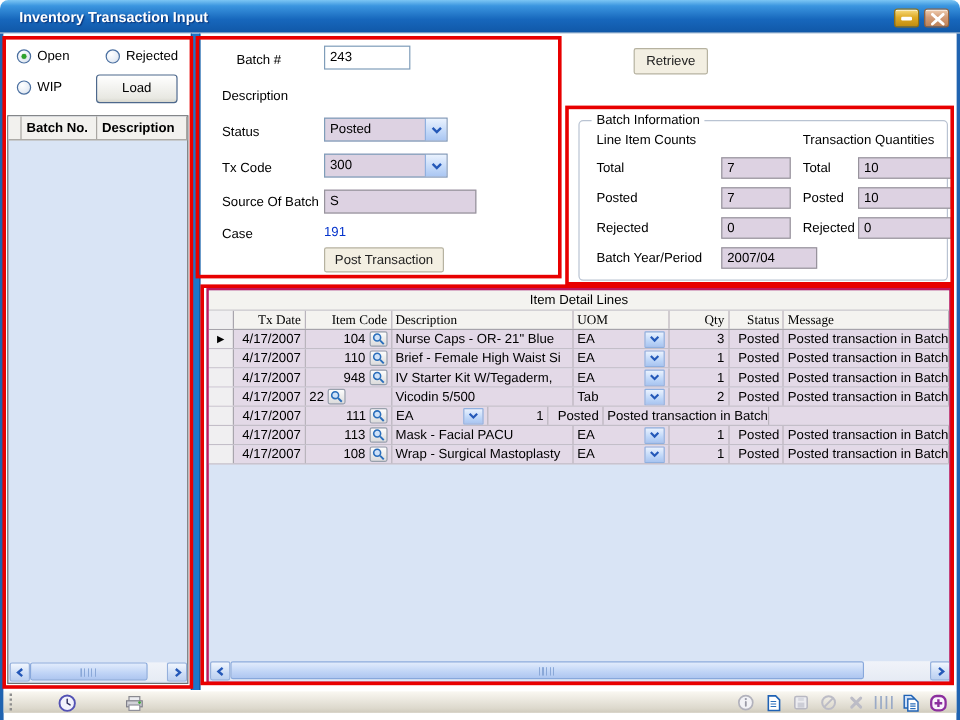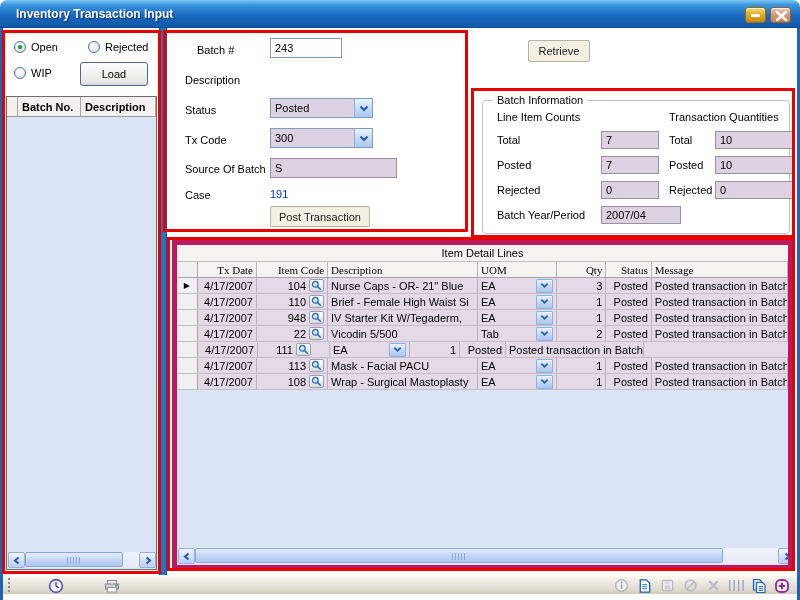--- a/index.html
+++ b/index.html
@@ -73,21 +73,21 @@
     border:1px solid #b9c3d2; border-radius:4px; }
   #batch-info-legend { position:absolute; left:10px; top:-7px; background:#fff; padding:0 4px; }
   .bi-col-title { position:absolute; top:10px; }
   .bi-row { position:absolute; display:flex; align-items:center; }
   .bi-row .bi-label { display:inline-block; }
   .bi-field { display:flex; align-items:center; padding:0 4px; height:18px;
     background:#ddd2e2; border:1px solid #97939c; }
 
   
   #detail-table { position:absolute; left:172px; top:240px; width:621px; height:330px;
-    border:5px solid #be185d; background:#d9e4f5; overflow:hidden; }
+    border:2px solid #be185d; background:#d9e4f5; overflow:hidden; }
   #dt-caption { height:17px; background:#f4f3f0; border-bottom:1px solid #c2bfc6;
     display:flex; align-items:center; justify-content:center; }
   #dt-header { display:flex; height:16px; background:#f4f3f0; border-bottom:1px solid #a6a3ab;font-family:Liberation Serif, serif; }
   #dt-header .cell { font-weight:normal; }
   .cell { display:flex; align-items:center; padding:0 3px; border-right:1px solid #b9b4bc;
     overflow:hidden; white-space:nowrap; height:100%; }
   .dt-row { display:flex; height:16px; background:#e3d9e7; border-bottom:1px solid #c3bec8; }
   .selcell { width:21px; background:#f0eff1; border-right:1px solid #a8a5ad; display:flex;
     align-items:center; justify-content:center; color:#000; font-size:8px; }
   .mag-btn { width:15px; height:13px; margin-left:3px; background:linear-gradient(180deg,#fdfdfd,#dcdcdc);
@@ -328,46 +328,46 @@
               </svg>
             </span>
           </div>
           <div class="cell" style="width: 50px; justify-content: flex-end;">1</div>
           <div class="cell" style="width: 46px; justify-content: flex-end;">Posted</div>
           <div class="cell" style="width: 138px;">Posted transaction in Batch</div>
         </div>
         <div class="dt-row">
           <div class="selcell" style="width: 21px;"></div>
           <div class="cell" style="width: 60px; justify-content: flex-end;">4/17/2007</div>
+          <div class="cell" style="width: 72px; justify-content: flex-start;">
+            <span>22</span>
+            <span class="mag-btn">
+              <svg width="11" height="11" viewBox="0 0 11 11">
+                <circle cx="4.3" cy="4.3" r="2.9" fill="#cfe2f8" stroke="#2a6ebb" stroke-width="1.3"></circle>
+                <line x1="6.7" y1="6.7" x2="9.8" y2="9.8" stroke="#2a6ebb" stroke-width="1.6"></line>
+              </svg>
+            </span>
+          </div>
+          <div class="cell" style="width: 152px;">Vicodin 5/500</div>
+          <div class="cell" style="width: 80px; justify-content: space-between;">
+            <span>Tab</span>
+            <span class="uom-arrow">
+              <svg width="9" height="7" viewBox="0 0 10 7">
+                <path d="M1.5 1.5 L5 5 L8.5 1.5" fill="none" stroke="#2458b8" stroke-width="2"></path>
+              </svg>
+            </span>
+          </div>
+          <div class="cell" style="width: 50px; justify-content: flex-end;">2</div>
+          <div class="cell" style="width: 46px; justify-content: flex-end;">Posted</div>
+          <div class="cell" style="width: 138px;">Posted transaction in Batch</div>
+        </div>
+        <div class="dt-row">
+          <div class="selcell" style="width: 21px;"></div>
+          <div class="cell" style="width: 60px; justify-content: flex-end;">4/17/2007</div>
           <div class="cell" style="width: 72px; justify-content: flex-end;">
-            <span>22</span>
-            <span class="mag-btn">
-              <svg width="11" height="11" viewBox="0 0 11 11">
-                <circle cx="4.3" cy="4.3" r="2.9" fill="#cfe2f8" stroke="#2a6ebb" stroke-width="1.3"></circle>
-                <line x1="6.7" y1="6.7" x2="9.8" y2="9.8" stroke="#2a6ebb" stroke-width="1.6"></line>
-              </svg>
-            </span>
-          </div>
-          <div class="cell" style="width: 152px;">Vicodin 5/500</div>
-          <div class="cell" style="width: 80px; justify-content: space-between;">
-            <span>Tab</span>
-            <span class="uom-arrow">
-              <svg width="9" height="7" viewBox="0 0 10 7">
-                <path d="M1.5 1.5 L5 5 L8.5 1.5" fill="none" stroke="#2458b8" stroke-width="2"></path>
-              </svg>
-            </span>
-          </div>
-          <div class="cell" style="width: 50px; justify-content: flex-end;">2</div>
-          <div class="cell" style="width: 46px; justify-content: flex-end;">Posted</div>
-          <div class="cell" style="width: 138px;">Posted transaction in Batch</div>
-        </div>
-        <div class="dt-row">
-          <div class="selcell" style="width: 21px;"></div>
-          <div class="cell" style="width: 60px; justify-content: flex-end;">4/17/2007</div>
-          <div class="cell" style="width: 72px; justify-content: center;">
             <span>111</span>
             <span class="mag-btn">
               <svg width="11" height="11" viewBox="0 0 11 11">
                 <circle cx="4.3" cy="4.3" r="2.9" fill="#cfe2f8" stroke="#2a6ebb" stroke-width="1.3"></circle>
                 <line x1="6.7" y1="6.7" x2="9.8" y2="9.8" stroke="#2a6ebb" stroke-width="1.6"></line>
               </svg>
             </span>
           </div>
           <div class="cell" style="width: 80px; justify-content: space-between;">
             <span>EA</span>

